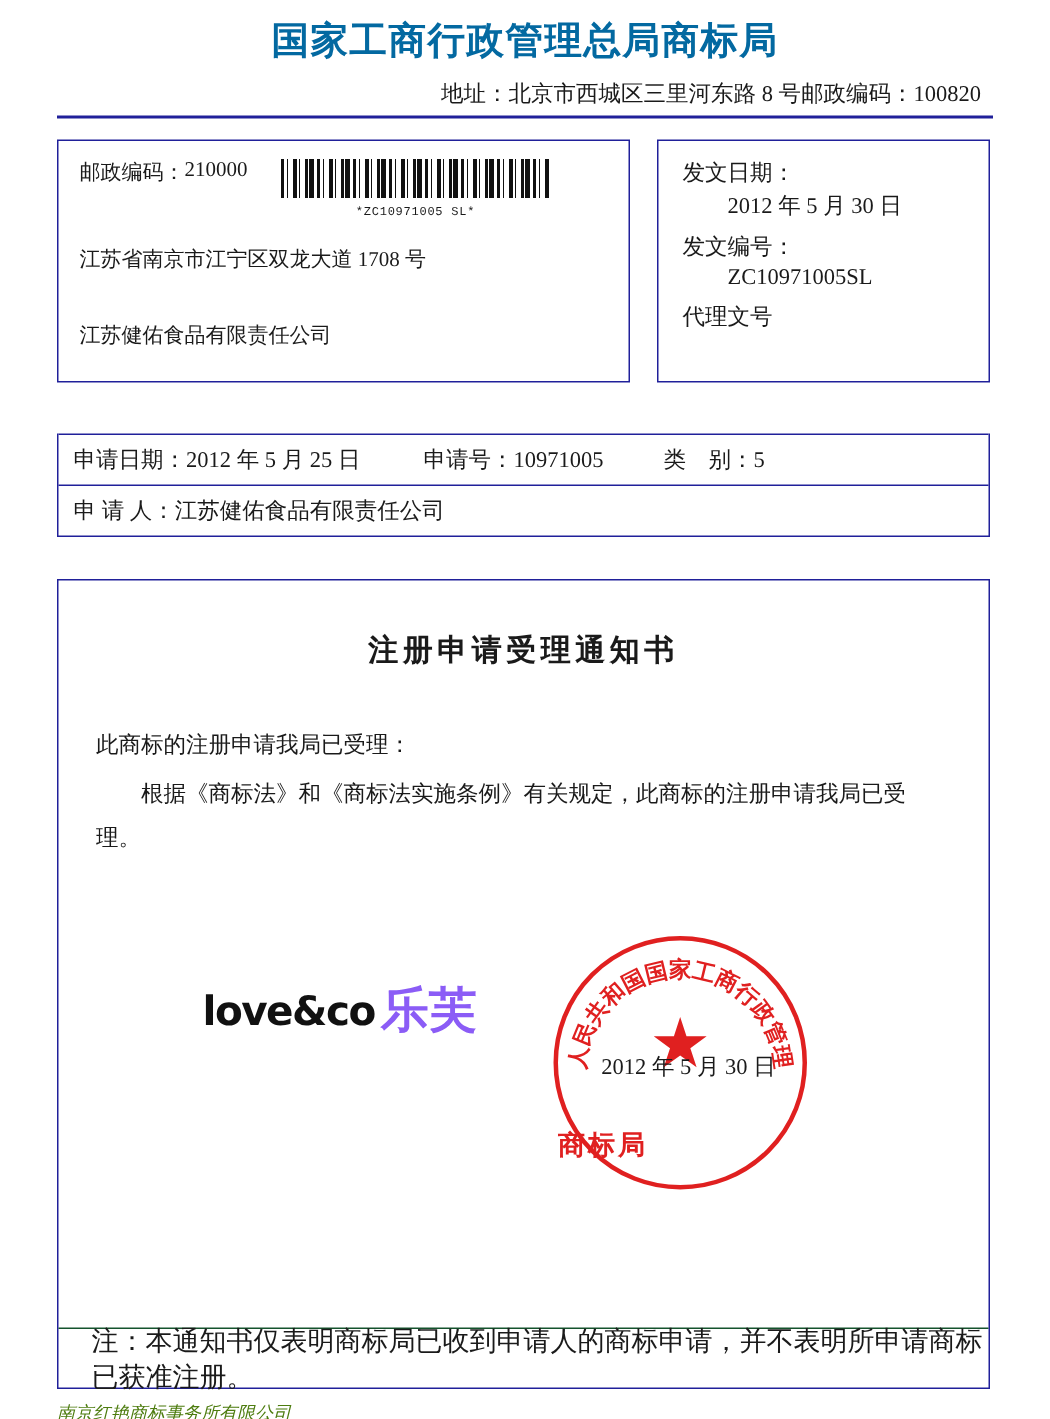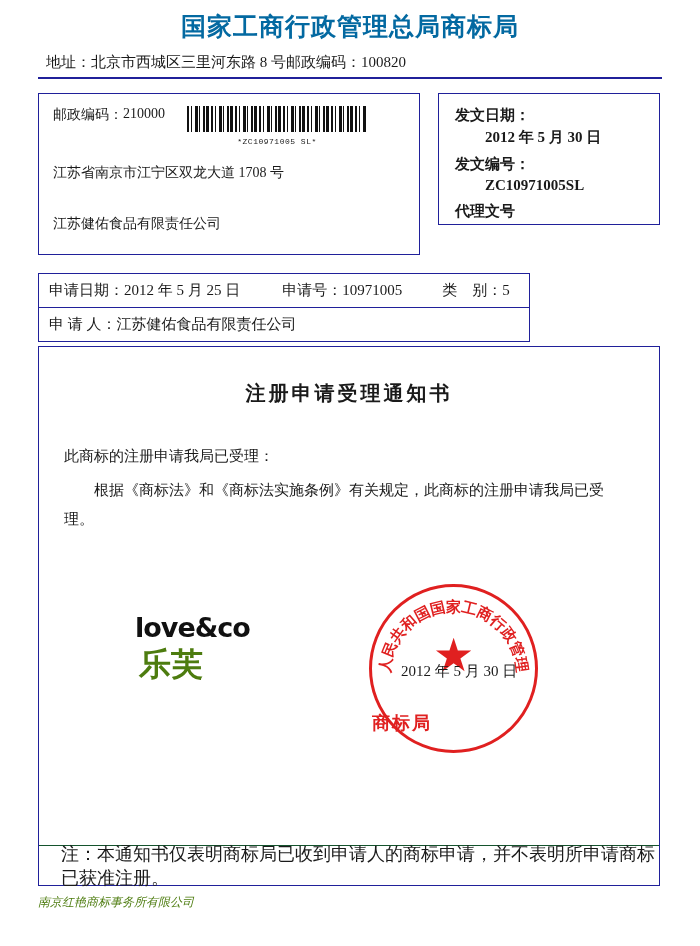--- a/index.html
+++ b/index.html
@@ -26,21 +26,21 @@
     text-align: center;
     font-size: 25px;
     font-weight: bold;
     letter-spacing: 1px;
     padding-top: 10px;
     padding-bottom: 10px;
     color: #0369a1;
   }
   .addr-row {
     display: flex;
-    justify-content: flex-start;
+    justify-content: flex-end;
     align-items: flex-end;
     font-size: 15px;
     padding: 0 8px 5px 8px;
     border-bottom: 2px solid #20209a;
   }
   .addr-left { white-space: nowrap; }
   .addr-right { white-space: nowrap; }
 
   
   .top-area {
@@ -53,24 +53,23 @@
     box-sizing: border-box;
   }
   .box-left {
     width: 382px;
     height: 162px;
     padding: 12px 14px 0 14px;
     position: relative;
   }
   .box-right {
     width: 222px;
-    height: 132px;
+    height: 162px;
     margin-left: 18px;
     padding: 12px 14px 0 16px;
-    font-weight: bold;
   }
   .zip-line {
     display: flex;
     align-items: flex-start;
     font-size: 14px;
   }
   .zip-label { white-space: nowrap; }
   .barcode-wrap {
     margin-left: 22px;
     text-align: center;
@@ -116,22 +115,22 @@
     margin-left: 30px;
     margin-bottom: 8px;
     font-family: "Liberation Serif", serif;
   }
 
   
   .band {
     border: 1px solid #20209a;
     border-top: none;
     box-sizing: border-box;
-    width: 492px;
-    margin-top: 18px;
+    width: 622px;
+    margin-top: 34px;
   }
   .band-row1 {
     display: flex;
     align-items: center;
     font-size: 15px;
     height: 33px;
     border-top: 1px solid #20209a;
     padding-left: 10px;
   }
   .band-row2 {
@@ -144,21 +143,21 @@
   }
   .f-date { margin-right: 42px; }
   .f-no { margin-right: 40px; }
 
   
   .notice {
     border: 1px solid #20209a;
     box-sizing: border-box;
     width: 622px;
     height: 540px;
-    margin-top: 4px;
+    margin-top: 28px;
     position: relative;
     padding: 0;
   }
   .notice-title {
     text-align: center;
     font-size: 20px;
     font-weight: bold;
     letter-spacing: 3px;
     margin-top: 33px;
   }
@@ -173,35 +172,35 @@
     margin-left: 25px;
     margin-right: 28px;
     line-height: 1.9;
     text-indent: 30px;
   }
   .logo {
     position: absolute;
     left: 96px;
     top: 265px;
     display: flex;
-    flex-direction: column;
+    align-items: center;
   }
   .logo-love {
     font-family: "DejaVu Sans", sans-serif;
     font-weight: bold;
     font-size: 27px;
     letter-spacing: -1px;
     color: #111;
   }
   .logo-cn {
     font-family: "DejaVu Sans", sans-serif;
     font-weight: bold;
     font-size: 32px;
     margin-left: 4px;
-    color: #4d7c0f;
+    color: #8b5cf6;
   }
   .seal {
     position: absolute;
     left: 330px;
     top: 237px;
     width: 163px;
     height: 163px;
     border: 3px solid #e02020;
     border-radius: 50%;
     color: #e02020;

